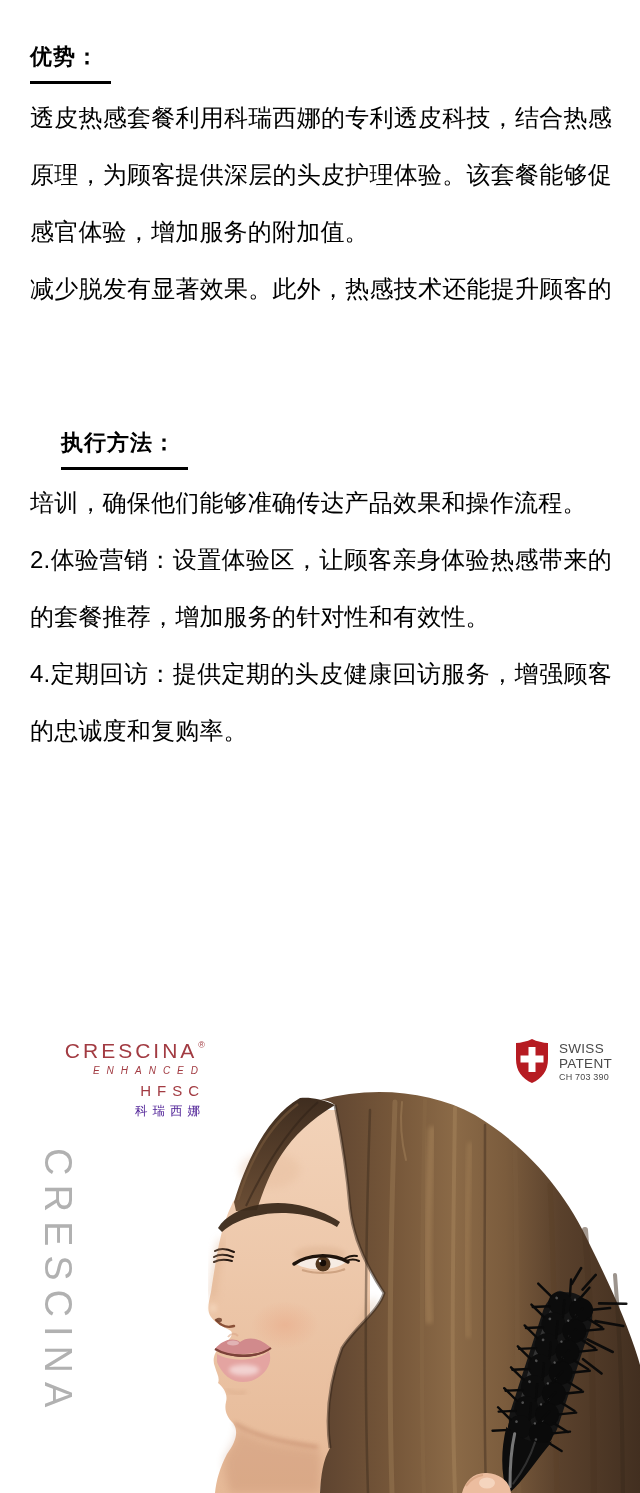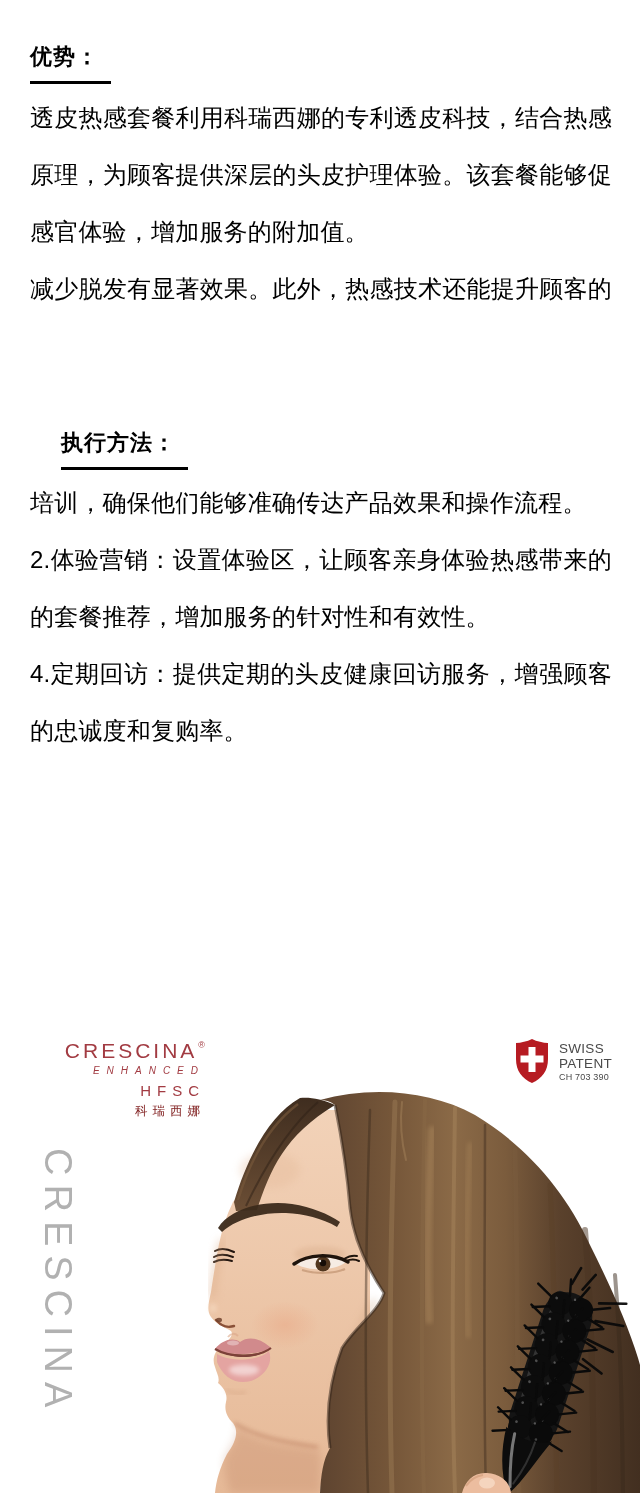--- a/index.html
+++ b/index.html
@@ -68,21 +68,21 @@
     </div>
 
   <div class="promo">
 
     <div class="logo" style="color: rgb(162, 59, 66);">
       <div class="logo-name">
         <span>CRESCINA</span><span class="reg">®</span>
       </div>
       <div class="logo-enh">ENHANCED</div>
       <div class="logo-hfsc">HFSC</div>
-      <div class="logo-cn" style="color: #7f1d1d;">科瑞西娜</div>
+      <div class="logo-cn" style="color: #4c1d95;">科瑞西娜</div>
     </div>
 
     <div class="patent">
       <svg width="34" height="46" viewBox="0 0 34 46">
         <path d="M17,1 C12,3.5 6,4.8 1,5 L1,21 C1,33 7,40.5 17,45 C27,40.5 33,33 33,21 L33,5 C28,4.8 22,3.5 17,1 Z" style="fill: rgb(182, 27, 34);"></path>
         <rect x="13.5" y="9" width="7" height="25" style="fill: rgb(255, 255, 255);"></rect>
         <rect x="5.5" y="17.5" width="23" height="7" style="fill: rgb(255, 255, 255);"></rect>
       </svg>
       <div style="color: rgb(74, 74, 74);">
         <div class="patent-words">SWISS</div>

